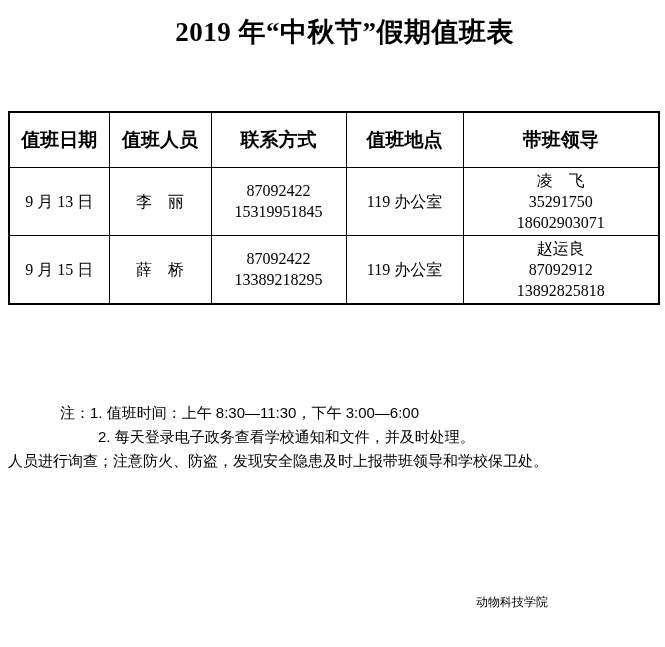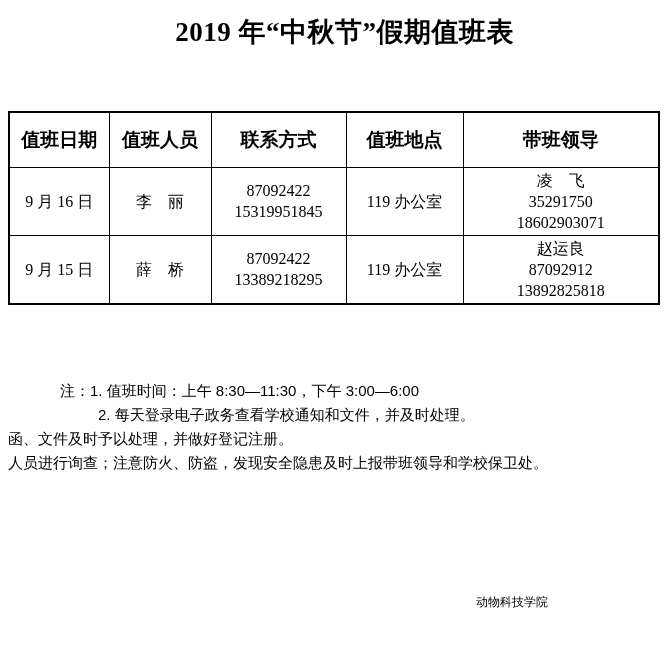--- a/index.html
+++ b/index.html
@@ -43,21 +43,21 @@
   .duty-table th {
     height: 55px;
     font-size: 19px;
     font-weight: bold;
   }
   .duty-table tbody tr { height: 64px; }
   .duty-table td { font-size: 16px; line-height: 21px; }
   .cell-line { text-align: center; }
   .notes {
     position: absolute;
-    top: 379px;
+    top: 401px;
     left: 8px;
     width: 650px;
     font-family: "Liberation Sans", "DejaVu Sans", sans-serif;
     font-size: 15px;
     line-height: 24px;
   }
   .note-line.first { padding-left: 52px; }
   .note-line.item  { padding-left: 90px; }
   .note-line.cont  { padding-left: 0; }
   .signature {
@@ -88,21 +88,21 @@
     <tr>
       <th>值班日期</th>
       <th>值班人员</th>
       <th>联系方式</th>
       <th>值班地点</th>
       <th>带班领导</th>
     </tr>
   </thead>
   <tbody>
     <tr>
-      <td>9 月 16 日</td>
+      <td>9 月 13 日</td>
       <td>李　丽</td>
       <td>
         <div class="cell-line">87092422</div>
         <div class="cell-line">15319951845</div>
       </td>
       <td>119 办公室</td>
       <td>
         <div class="cell-line">凌　飞</div>
         <div class="cell-line">35291750</div>
         <div class="cell-line">18602903071</div>
@@ -121,19 +121,18 @@
         <div class="cell-line">87092912</div>
         <div class="cell-line">13892825818</div>
       </td>
     </tr>
   </tbody>
 </table>
 
 <div class="notes">
   <div class="note-line first">注：1. 值班时间：上午 8:30—11:30，下午 3:00—6:00</div>
   <div class="note-line item">2. 每天登录电子政务查看学校通知和文件，并及时处理。</div>
-  <div class="note-line cont">函、文件及时予以处理，并做好登记注册。</div>
   <div class="note-line cont">人员进行询查；注意防火、防盗，发现安全隐患及时上报带班领导和学校保卫处。</div>
 </div>
 
 <div class="signature">
   <div>动物科技学院</div>
 </div>
 
 </body></html>

